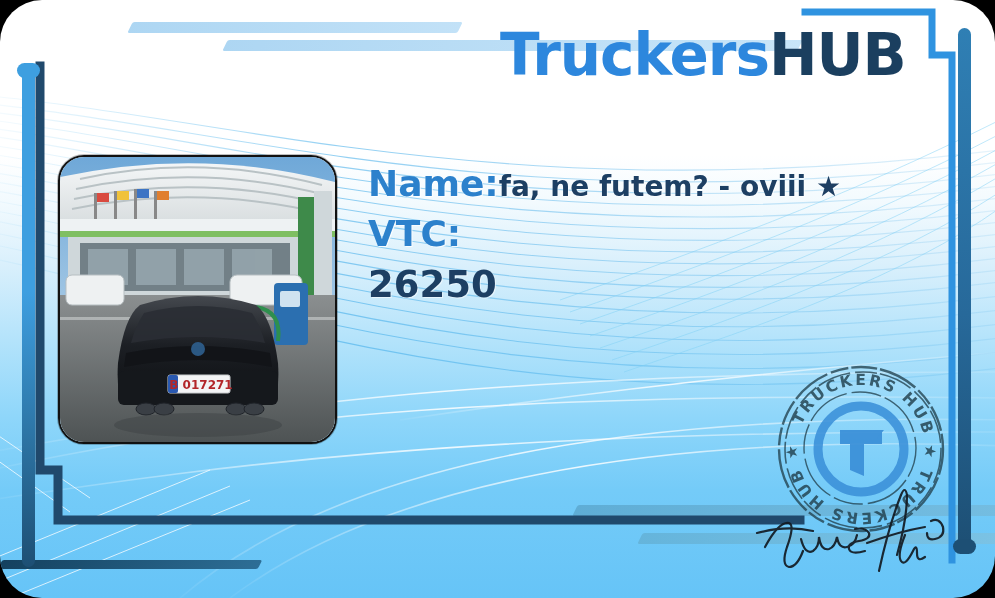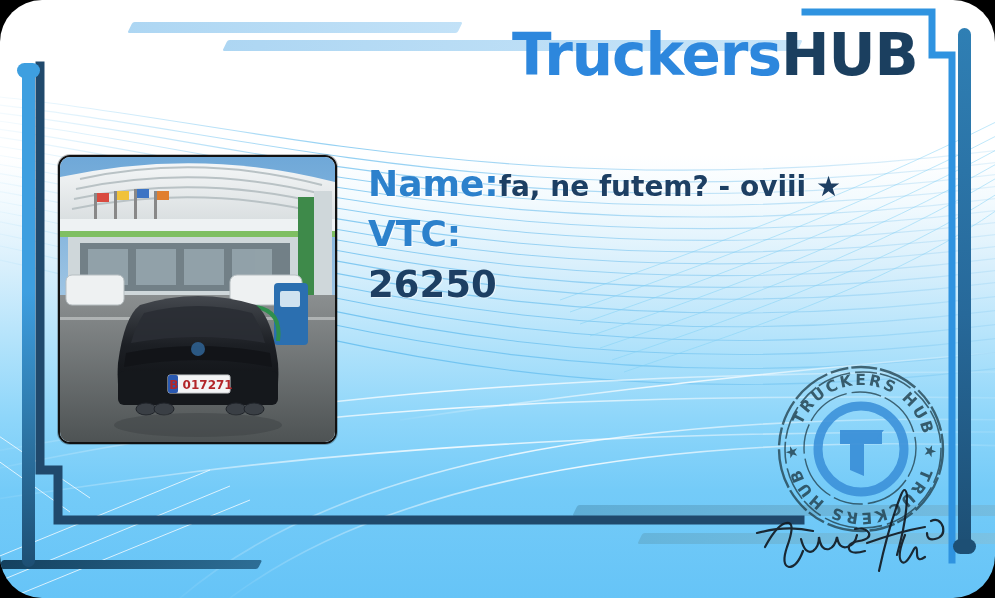--- a/index.html
+++ b/index.html
@@ -47,29 +47,29 @@
     background:linear-gradient(to bottom,#3e9fe0 0%,#3e9fe0 45%,#2a6e9c 78%,#1d4f74 100%);}
   .vbar.left .cap{position:absolute;left:-5px;top:-4px;width:23px;height:15px;border-radius:9px;background:#3e9fe0;}
   .vbar.right{left:958px;top:28px;height:520px;
     background:linear-gradient(to bottom,#2f7fb4 0%,#27699a 55%,#1d4f74 100%);}
   .vbar.right .cap{position:absolute;left:-5px;bottom:-6px;width:23px;height:15px;border-radius:9px;background:#1d4f74;}
 
   
   .frame{position:absolute;pointer-events:none;}
 
   
-  #logo{position:absolute;left:512px;top:26px;
+  #logo{position:absolute;left:500px;top:26px;
     font-family:"DejaVu Sans",sans-serif;font-weight:bold;font-size:58px;
     letter-spacing:-1px;line-height:1;white-space:nowrap;}
   #logo .a{color:#2d87dd;}
   #logo .b{color:#1b3f5f;}
 
   
   #avatar{position:absolute;left:58px;top:155px;width:275px;height:285px;
-    border-radius:12px;overflow:hidden;border:2px solid #111;
+    border-radius:26px;overflow:hidden;border:2px solid #111;
     box-shadow:0 0 0 1px rgba(0,0,0,.25);}
   #avatar svg{display:block;width:100%;height:100%;}
 
   
   #fields{position:absolute;left:368px;top:163px;width:600px;}
   .row{display:flex;align-items:baseline;white-space:nowrap;}
   .row + .row{margin-top:9px;flex-direction:column;}
   .lbl{font-weight:bold;font-size:36px;color:#2c81cc;
        text-shadow:1px 1px 0 rgba(255,255,255,.8);}
   .val{font-weight:bold;font-size:37px;color:#1d3f63;

